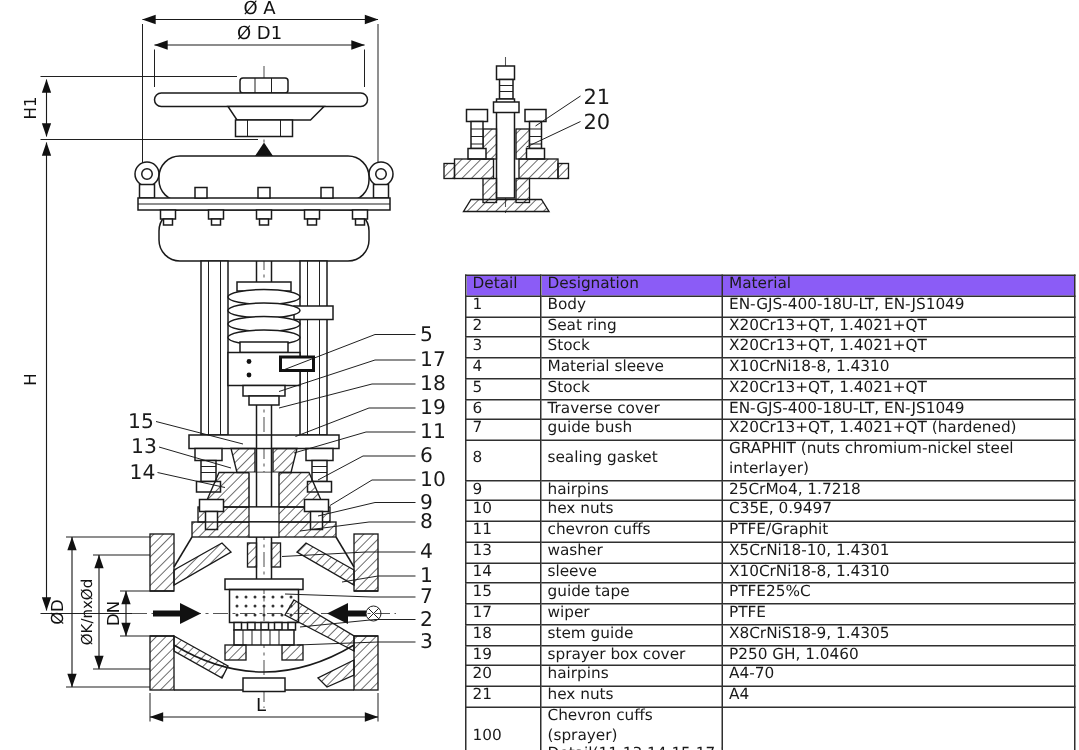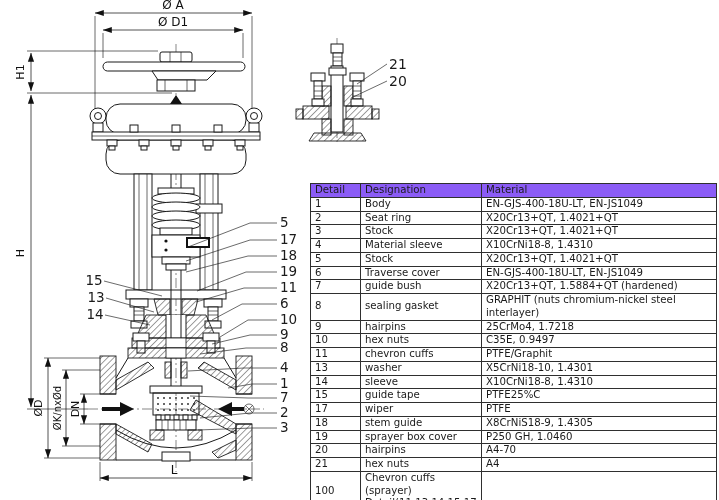--- a/index.html
+++ b/index.html
@@ -377,21 +377,21 @@
             <td>X20Cr13+QT, 1.4021+QT</td>
           </tr>
           <tr>
             <td>6</td>
             <td>Traverse cover</td>
             <td>EN-GJS-400-18U-LT, EN-JS1049</td>
           </tr>
           <tr>
             <td>7</td>
             <td>guide bush</td>
-            <td>X20Cr13+QT, 1.5884+QT (hardened)</td>
+            <td>X20Cr13+QT, 1.4021+QT (hardened)</td>
           </tr>
           <tr>
             <td>8</td>
             <td>sealing gasket</td>
             <td>GRAPHIT (nuts chromium-nickel steel interlayer)</td>
           </tr>
           <tr>
             <td>9</td>
             <td>hairpins</td>
             <td>25CrMo4, 1.7218</td>

